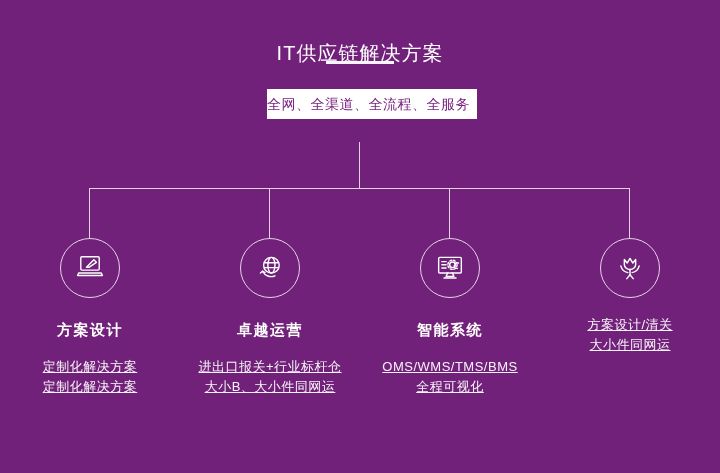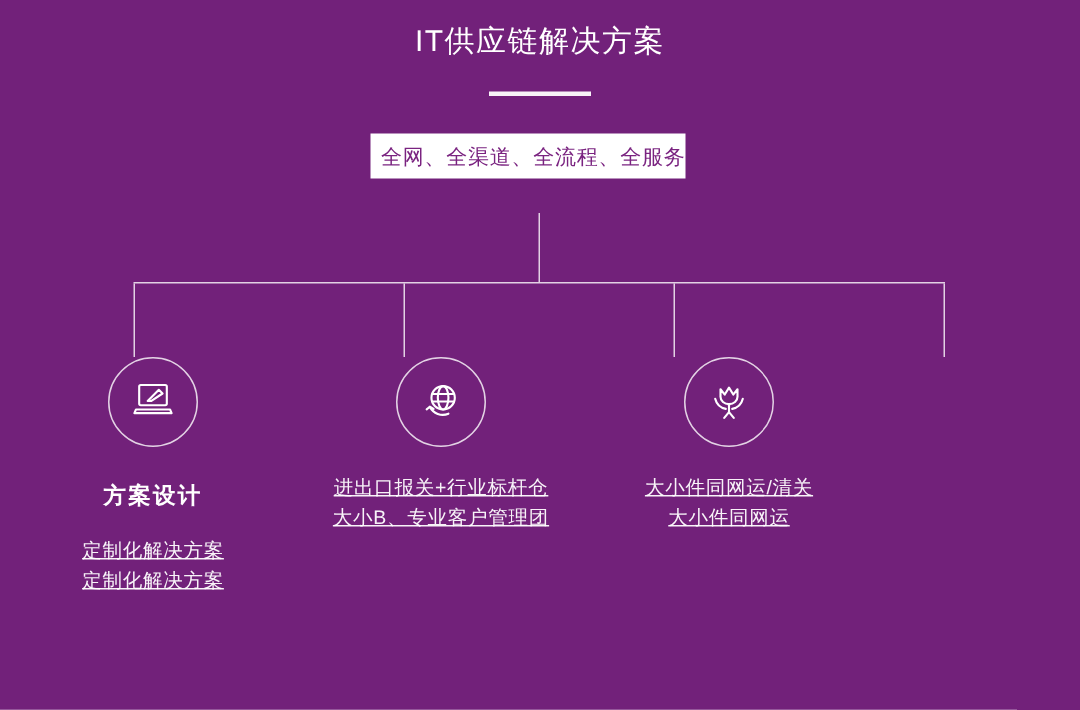--- a/index.html
+++ b/index.html
@@ -6,52 +6,52 @@
   .canvas{
     position:relative;
     width:720px;height:473px;
     background:#72217a;
     font-family:"Liberation Sans","DejaVu Sans",sans-serif;
     color:#ffffff;
     overflow:hidden;
   }
   
   .title{
-    position:absolute;top:14px;left:0;width:720px;
+    position:absolute;top:40px;left:0;width:720px;
     text-align:center;
     font-size:20px;font-weight:500;letter-spacing:1px;
     color:#ffffff;
   }
   .title-underline{
     position:absolute;top:61px;left:326px;
     width:68px;height:3px;background:rgba(255,255,255,0.95);
   }
   .badge{
-    position:absolute;top:89px;left:247px;
+    position:absolute;top:89px;left:267px;
     width:210px;height:30px;
     background:#ffffff;
-    text-align:right;line-height:30px;
+    text-align:left;line-height:30px;
     font-size:14px;font-weight:500;letter-spacing:0.5px;
     color:#7a2380;
   }
   
   .vline,.hline{position:absolute;background:rgba(255,255,255,0.8);}
   .stem{left:359px;top:142px;width:1px;height:46px;}
   .rail{left:89px;top:188px;width:541px;height:1px;}
   .drop{top:189px;width:1px;height:49px;}
   .drop-1{left:89px;}
   .drop-2{left:269px;}
   .drop-3{left:449px;}
   .drop-4{left:629px;}
   
   .columns{
     position:absolute;top:238px;left:0;width:720px;
     display:flex;
   }
-  .column{width:180px;text-align:center;margin-left:12px;}
+  .column{width:180px;text-align:center;}
   .circle{
     width:60px;height:60px;border-radius:50%;
     border:1.5px solid rgba(255,255,255,0.8);
     margin:0 auto;box-sizing:border-box;
     display:flex;align-items:center;justify-content:center;
   }
   .circle svg{display:block;}
   .col-label{
     margin-top:23px;
     font-size:15px;font-weight:600;letter-spacing:1.5px;
@@ -106,39 +106,60 @@
         <span>
           <svg width="34" height="34" viewBox="0 0 48 48">
             <circle class="icon-stroke" cx="26" cy="20" r="11"></circle>
             <ellipse class="icon-stroke" cx="26" cy="20" rx="5" ry="11"></ellipse>
             <path class="icon-stroke" d="M16 16.5 H36 M16 23.5 H36"></path>
             <path class="icon-stroke" d="M31 35 A 13.5 13.5 0 0 1 13.5 28.5"></path>
             <path class="icon-stroke" d="M13.5 28.5 L10.5 31 M13.5 28.5 L17 30.5"></path>
           </svg>
         </span>
       </div>
+      <div class="col-label">卓越运营</div>
       <div class="col-desc">
         <div>进出口报关+行业标杆仓</div>
-        <div>大小B、专业客户管理团</div>
+        <div>大小B、大小件同网运</div>
       </div>
     </div>
 
+    <div class="column">
+      <div class="circle">
+        <span>
+          <svg width="34" height="34" viewBox="0 0 48 48">
+            <rect class="icon-stroke" x="8" y="9" width="32" height="22" rx="1.5"></rect>
+            <path class="icon-stroke" d="M12.5 15 h6 M12.5 19.5 h6 M12.5 24 h6"></path>
+            <circle class="icon-stroke" cx="27.5" cy="19.5" r="4"></circle>
+            <circle class="icon-stroke" cx="27.5" cy="19.5" r="6.5" stroke-dasharray="2.6 2.6"></circle>
+            <path class="icon-stroke" d="M34.5 24.5 a4 4 0 1 1 1.5 -7.5" stroke-dasharray="2.2 2.2"></path>
+            <path class="icon-stroke" d="M20.5 31 L18.5 36 H29.5 L27.5 31"></path>
+            <path class="icon-stroke" d="M15.5 38 H32.5"></path>
+          </svg>
+        </span>
+      </div>
+      <div class="col-label">智能系统</div>
+      <div class="col-desc">
+        <div>OMS/WMS/TMS/BMS</div>
+        <div>全程可视化</div>
+      </div>
+    </div>
 
     <div class="column">
       <div class="circle">
         <span>
           <svg width="34" height="34" viewBox="0 0 48 48">
             <path class="icon-stroke" d="M16 12 L20 17 L24 10.5 L28 17 L32 12 V19 A8 7 0 0 1 16 19 Z"></path>
             <path class="icon-stroke" d="M11 21 Q13 29 21 30.5"></path>
             <path class="icon-stroke" d="M37 21 Q35 29 27 30.5"></path>
             <path class="icon-stroke" d="M24 27 V33.5"></path>
             <path class="icon-stroke" d="M24 33.5 L19.5 39 M24 33.5 L28.5 39"></path>
           </svg>
         </span>
       </div>
       <div class="col-desc">
-        <div>大小件同网运/清关</div>
+        <div>方案设计/清关</div>
         <div>大小件同网运</div>
       </div>
     </div>
 
   </div>
 </div>
 
 </body></html>

